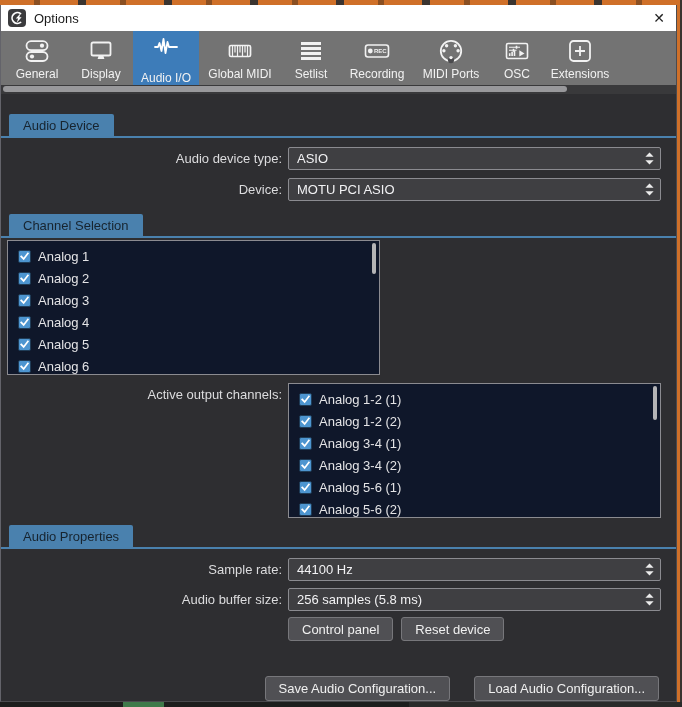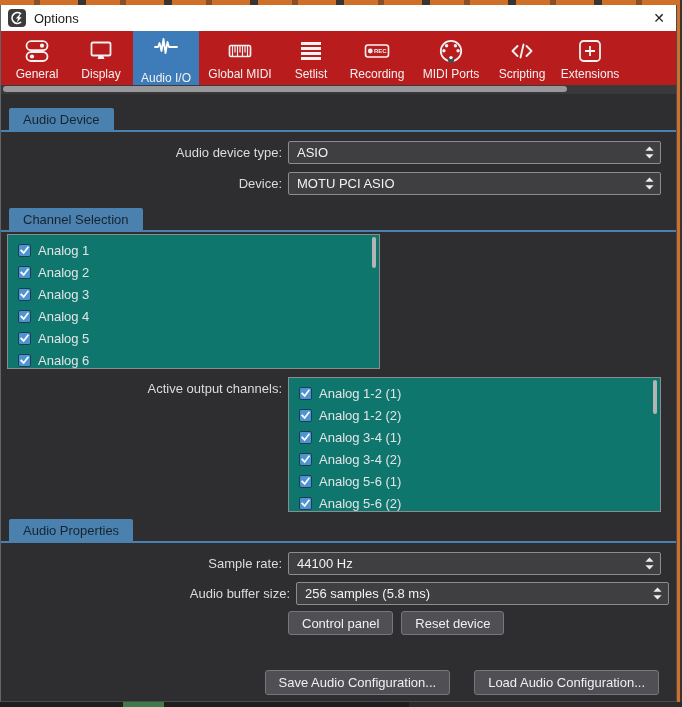--- a/index.html
+++ b/index.html
@@ -16,47 +16,47 @@
     background:#2e2e31; border-left:1px solid #63636a; border-right:1px solid #4a4a4e; border-bottom:1px solid #4a4a4e;
     display:flex; flex-direction:column;
   }
   
   .titlebar { height:26px; background:#ffffff; display:flex; align-items:center; padding-left:7px; flex:0 0 auto; }
   .logo { width:18px; height:18px; margin-right:8px; flex:0 0 auto; }
   .title { font-size:13px; color:#1a1a1a; }
   .close-btn { margin-left:auto; width:34px; height:26px; display:flex; align-items:center; justify-content:center;
     color:#222; font-size:14px; cursor:default; }
   
-  .toolbar { height:54px; background:#b91c1c; display:flex; padding-left:4px; overflow:hidden; flex:0 0 auto; }
+  .toolbar { height:54px; background:#737373; display:flex; padding-left:4px; overflow:hidden; flex:0 0 auto; }
   .tool-item { height:100%; display:flex; flex-direction:column; align-items:center; justify-content:center;
     gap:2px; color:#f2f2f2; font-size:12px; flex:0 0 auto; padding-top:2px; }
   .tool-item.selected { background:#3d7cb9;justify-content:space-between; }
   .ticon { height:27px; display:flex; align-items:center; justify-content:center; }
   .tlabel { white-space:nowrap; padding:0 6px; }
   .w-general{width:64px}.w-display{width:64px}.w-audio{width:66px}.w-gmidi{width:82px}.w-setlist{width:60px}
   .w-rec{width:72px}.w-mports{width:76px}.w-osc{width:56px}.w-script{width:66px}.w-ext{width:70px}
   
   .hscroll { height:9px; background:#39393b; position:relative; flex:0 0 auto; }
   .hscroll-thumb { position:absolute; left:2px; top:1px; height:6px; width:83.5%; background:#98989b; border-radius:3px; }
   
   .content { flex:1; background:#2e2e31; overflow:hidden; }
   .section-header { border-bottom:2px solid #4a81ae; }
   .section-tab { display:inline-block; margin-left:8px; background:#4a81ae; color:#17242f;
     font-size:13px; padding:4px 14px 3px 14px; border-radius:2px 2px 0 0; }
-  .mt3{margin-top:14px}.mt13{margin-top:13px}.mt7{margin-top:7px}
+  .mt3{margin-top:20px}.mt13{margin-top:13px}.mt7{margin-top:7px}
   .row { display:flex; align-items:center; margin-top:8px; }
   .row.first { margin-top:9px; }
   .row.top { align-items:flex-start; }
   .flabel { flex:0 0 281px; text-align:right; color:#dcdcde; font-size:13px; padding-right:0; }
   .row.top .flabel { padding-top:4px; }
   .ctrl { margin-left:6px; width:373px; }
   .dropdown { height:23px; background:#3f3f42; border:1px solid #8b8b90; border-radius:2px;
     display:flex; align-items:center; justify-content:space-between; padding:0 6px 0 8px;
     color:#f2f2f4; font-size:13px; }
-  .listbox { height:135px; border:1px solid #8b8b90; background:#0f766e; position:relative;
+  .listbox { height:135px; border:1px solid #8b8b90; background:#0f172a; position:relative;
     padding:4px 0 5px 10px; overflow:hidden; }
   .chk-row { display:flex; align-items:center; gap:7px; height:22px; font-size:13px; color:#e4e4e6; }
   .checkbox { width:13px; height:13px; background:#4d95d0; border:1px solid #1f3c57; border-radius:2px;
     display:flex; align-items:center; justify-content:center; flex:0 0 auto; }
   .vthumb { position:absolute; right:3px; top:2px; width:4px; background:#b4b4b6; border-radius:2px; }
   .vthumb.in { height:31px; } .vthumb.out { height:34px; }
   .btn { display:inline-flex; align-items:center; justify-content:center; height:24px; padding:0 13px;
     background:#505054; border:1px solid #77777b; border-radius:3px; color:#f0f0f0; font-size:13px; cursor:default;text-align:center; }
   .btnrow { margin-top:6px; margin-left:287px; display:flex; gap:8px; }
   .footer { margin-top:35px; display:flex; justify-content:flex-end; gap:24px; padding-right:17px; }
@@ -146,27 +146,31 @@
             <circle cx="13" cy="22.2" r="3" fill="#4a4a4d"></circle>
             <circle cx="8.6" cy="7.8" r="1.7" fill="#f2f2f2"></circle>
             <circle cx="17.4" cy="7.8" r="1.7" fill="#f2f2f2"></circle>
             <circle cx="5.9" cy="12.8" r="1.7" fill="#f2f2f2"></circle>
             <circle cx="20.1" cy="12.8" r="1.7" fill="#f2f2f2"></circle>
             <circle cx="13" cy="19.6" r="1.7" fill="#f2f2f2"></circle>
           </svg>
         </span>
         <span class="tlabel">MIDI Ports</span>
       </div>
-      <div class="tool-item w-script">
-        <span class="ticon">
-          <svg width="26" height="26" viewBox="0 0 26 26">
-            <path d="M8.5 8 3.5 13l5 5 M17.5 8l5 5-5 5 M14.5 6.5l-3 13" fill="none" stroke="#f2f2f2" stroke-width="1.9" stroke-linecap="round" stroke-linejoin="round"></path>
-          </svg>
-        </span>
-        <span class="tlabel">Scripting</span>
+      <div class="tool-item w-osc">
+        <span class="ticon">
+          <svg width="26" height="26" viewBox="0 0 26 26">
+            <rect x="2.5" y="5.5" width="21" height="15" rx="1.5" fill="none" stroke="#f2f2f2" stroke-width="1.6"></rect>
+            <path d="M5 9.3h11 M5 12.3h7.5" stroke="#f2f2f2" stroke-width="1.1"></path>
+            <path d="M12.5 7.8v3 M9.5 10.8v3" stroke="#f2f2f2" stroke-width="1.6"></path>
+            <path d="M5.7 18v-2.8 M8.1 18v-4.2 M10.5 18v-5.6" stroke="#f2f2f2" stroke-width="1.6"></path>
+            <path d="M15.3 12.3l5.2 3.1-5.2 3.1z" fill="#f2f2f2"></path>
+          </svg>
+        </span>
+        <span class="tlabel">OSC</span>
       </div>
       <div class="tool-item w-ext">
         <span class="ticon">
           <svg width="26" height="26" viewBox="0 0 26 26">
             <rect x="3" y="3" width="20" height="20" rx="3.5" fill="none" stroke="#f2f2f2" stroke-width="1.8"></rect>
             <path d="M13 8v10 M8 13h10" stroke="#f2f2f2" stroke-width="1.8"></path>
           </svg>
         </span>
         <span class="tlabel">Extensions</span>
       </div>
@@ -337,21 +341,21 @@
         <div class="ctrl dropdown">
           <span>44100 Hz</span>
           <span>
             <svg width="9" height="13" viewBox="0 0 9 13">
                 <path d="M4.5 0.5 8.6 4.8H0.4z" fill="#ececec"></path>
                 <path d="M4.5 12.5 0.4 8.2h8.2z" fill="#ececec"></path>
               </svg>
           </span>
         </div>
       </div>
-      <div class="row" style="margin-top:7px;margin-left:8px;">
+      <div class="row" style="margin-top:7px;">
         <span class="flabel">Audio buffer size:</span>
         <div class="ctrl dropdown">
           <span>256 samples (5.8 ms)</span>
           <span>
             <svg width="9" height="13" viewBox="0 0 9 13">
                 <path d="M4.5 0.5 8.6 4.8H0.4z" fill="#ececec"></path>
                 <path d="M4.5 12.5 0.4 8.2h8.2z" fill="#ececec"></path>
               </svg>
           </span>
         </div>

